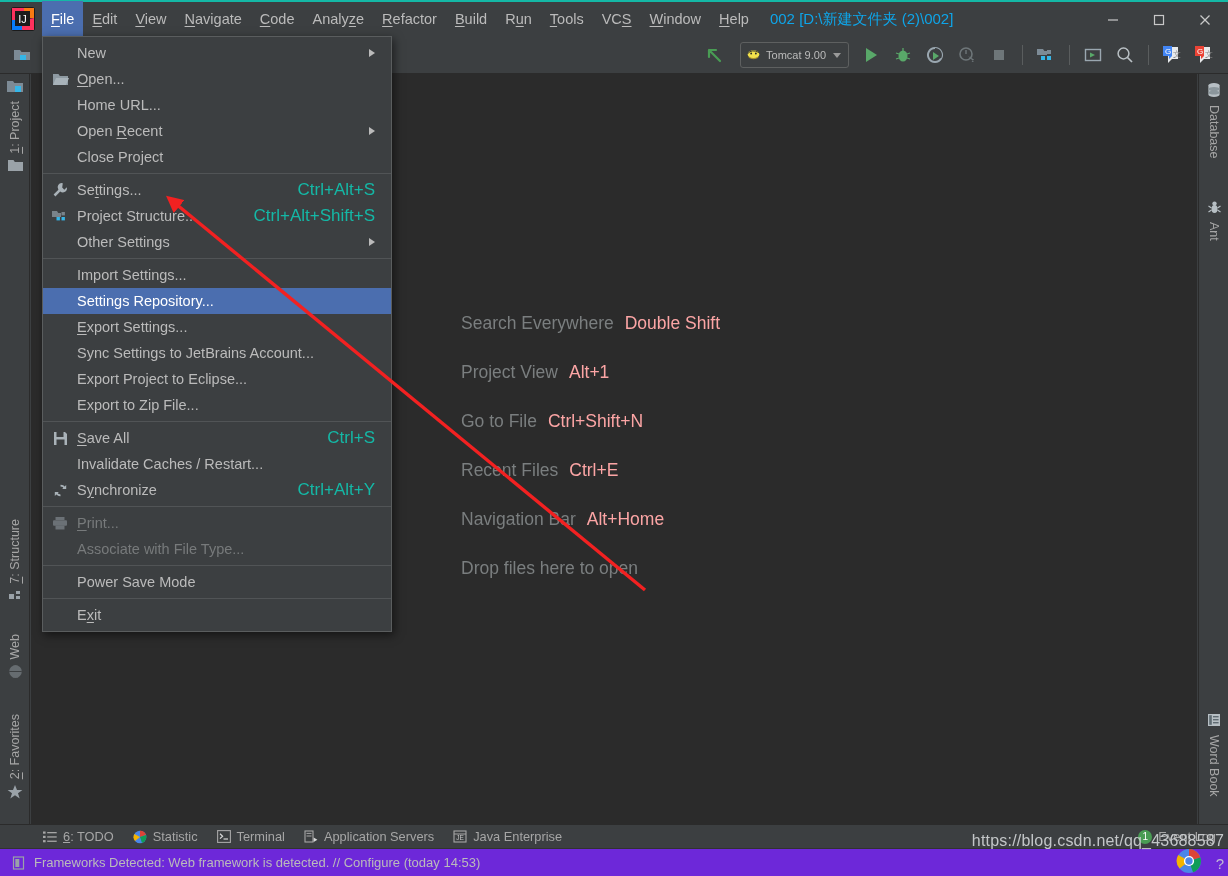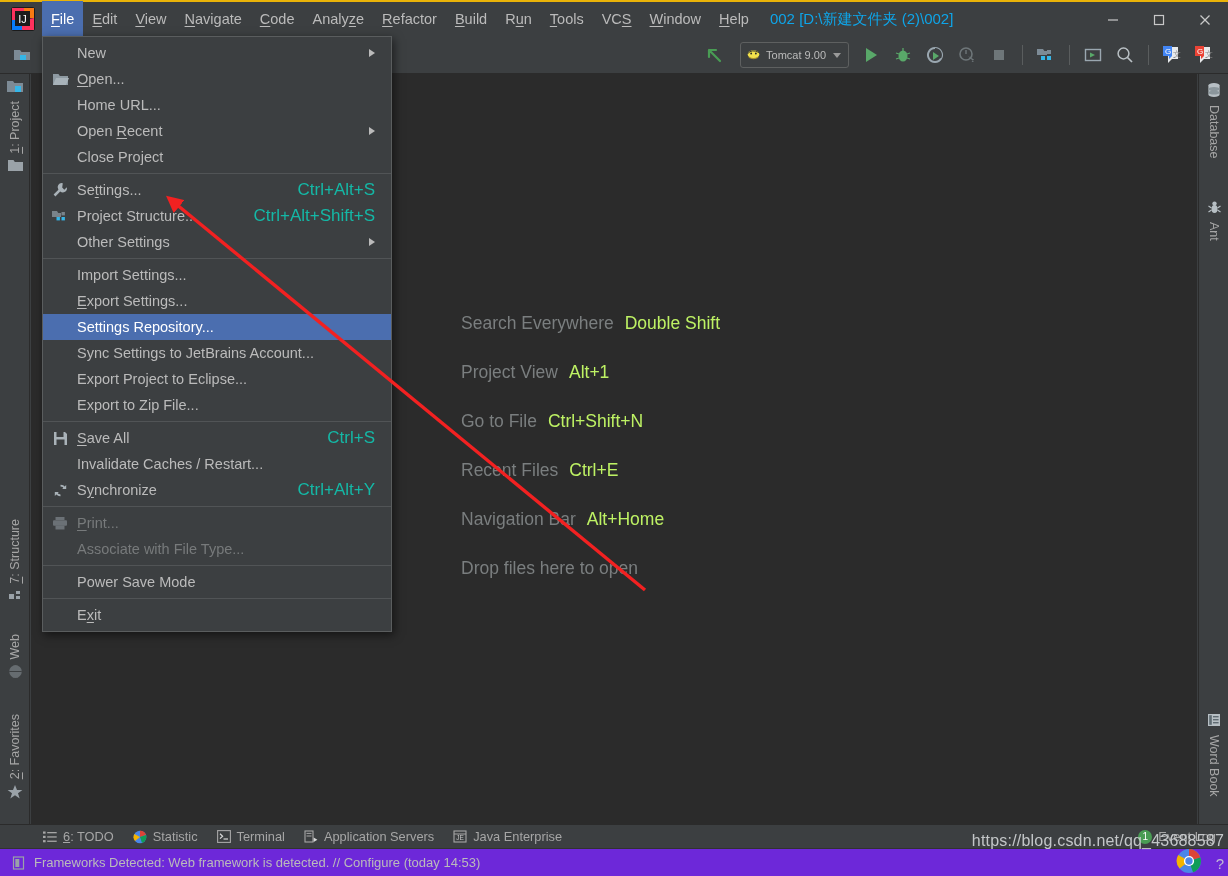--- a/index.html
+++ b/index.html
@@ -9,21 +9,21 @@
     font-family:"Liberation Sans","DejaVu Sans",sans-serif;
     -webkit-font-smoothing:antialiased;
     color:#bbbbbb;
   }
   .app{position:relative;width:1228px;height:876px;background:#3c3f41;}
 
   
   .titlebar{
     position:absolute;left:0;top:0;width:1228px;height:36px;
     background:#3c3f41;display:flex;align-items:center;
-    border-top:2px solid #eab308;box-sizing:border-box;
+    border-top:2px solid #14b8a6;box-sizing:border-box;
   }
   .ij-logo{width:30px;height:30px;margin-left:8px;margin-right:4px;
     display:flex;align-items:center;justify-content:center;flex:none;}
   .menu-items{display:flex;align-items:stretch;height:36px;}
   .menu-item{
     display:flex;align-items:center;padding:0 9px;height:36px;
     font-size:14.5px;color:#bbbbbb;cursor:default;white-space:nowrap;
   }
   .menu-item.active{background:#4b6eaf;color:#ffffff;}
   .menu-item u{text-decoration:underline;text-underline-offset:2px;}
@@ -69,21 +69,21 @@
   .vtext-down{writing-mode:vertical-rl;text-orientation:mixed;transform:rotate(180deg);}
   .vtext-up{writing-mode:vertical-rl;text-orientation:mixed;}
   .stripe-btn u{text-decoration:underline;}
 
   
   .editor{
     position:absolute;left:31px;top:74px;width:1166px;height:750px;background:#2b2b2b;
   }
   .hints{position:absolute;left:430px;top:225px;}
   .hint-row{height:49px;display:flex;align-items:center;font-size:17.5px;color:#7a7e7f;white-space:nowrap;}
-  .hint-row .key{color:#bef264;margin-left:11px;}
+  .hint-row .key{color:#fca5a5;margin-left:11px;}
   .hint-row .only{color:#7a7e7f;}
 
   
   .popup{
     position:absolute;left:42px;top:36px;width:350px;
     background:#3c3f41;border:1px solid #5a5d5e;box-sizing:border-box;
     box-shadow:2px 3px 9px rgba(0,0,0,.55);
     padding:3px 0;
   }
   .mi{
@@ -500,27 +500,27 @@
       <span class="lbl">Other Settings</span>
       <span class="sub"></span>
     </div>
 
     <div class="msep"></div>
 
     <div class="mi">
       <span class="ic"></span>
       <span class="lbl">Import Settings...</span>
     </div>
+    <div class="mi sel">
+      <span class="ic"></span>
+      <span class="lbl">Settings Repository...</span>
+    </div>
     <div class="mi">
       <span class="ic"></span>
       <span class="lbl"><u>E</u>xport Settings...</span>
-    </div>
-    <div class="mi sel">
-      <span class="ic"></span>
-      <span class="lbl">Settings Repository...</span>
     </div>
     <div class="mi">
       <span class="ic"></span>
       <span class="lbl">Sync Settings to JetBrains Account...</span>
     </div>
     <div class="mi">
       <span class="ic"></span>
       <span class="lbl">Export Project to Eclipse...</span>
     </div>
     <div class="mi">

